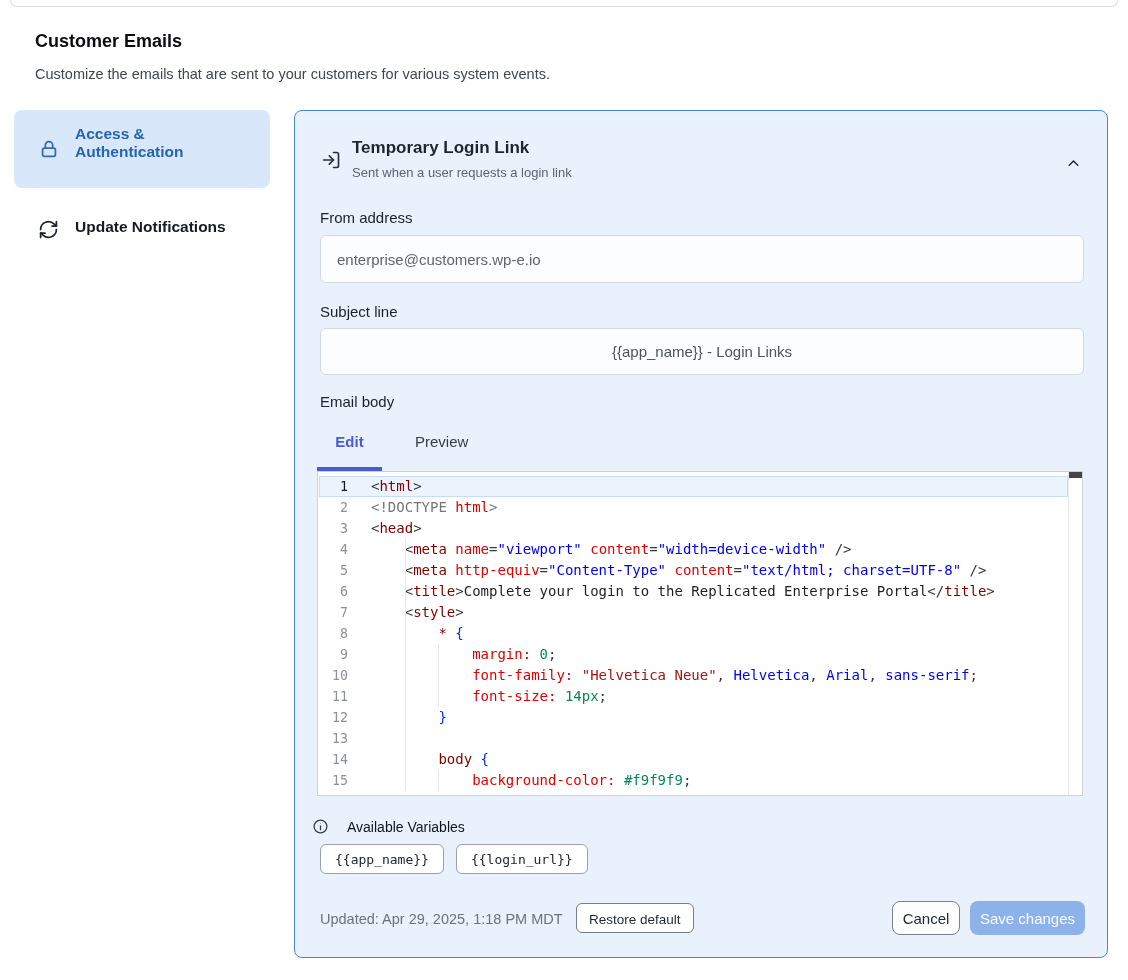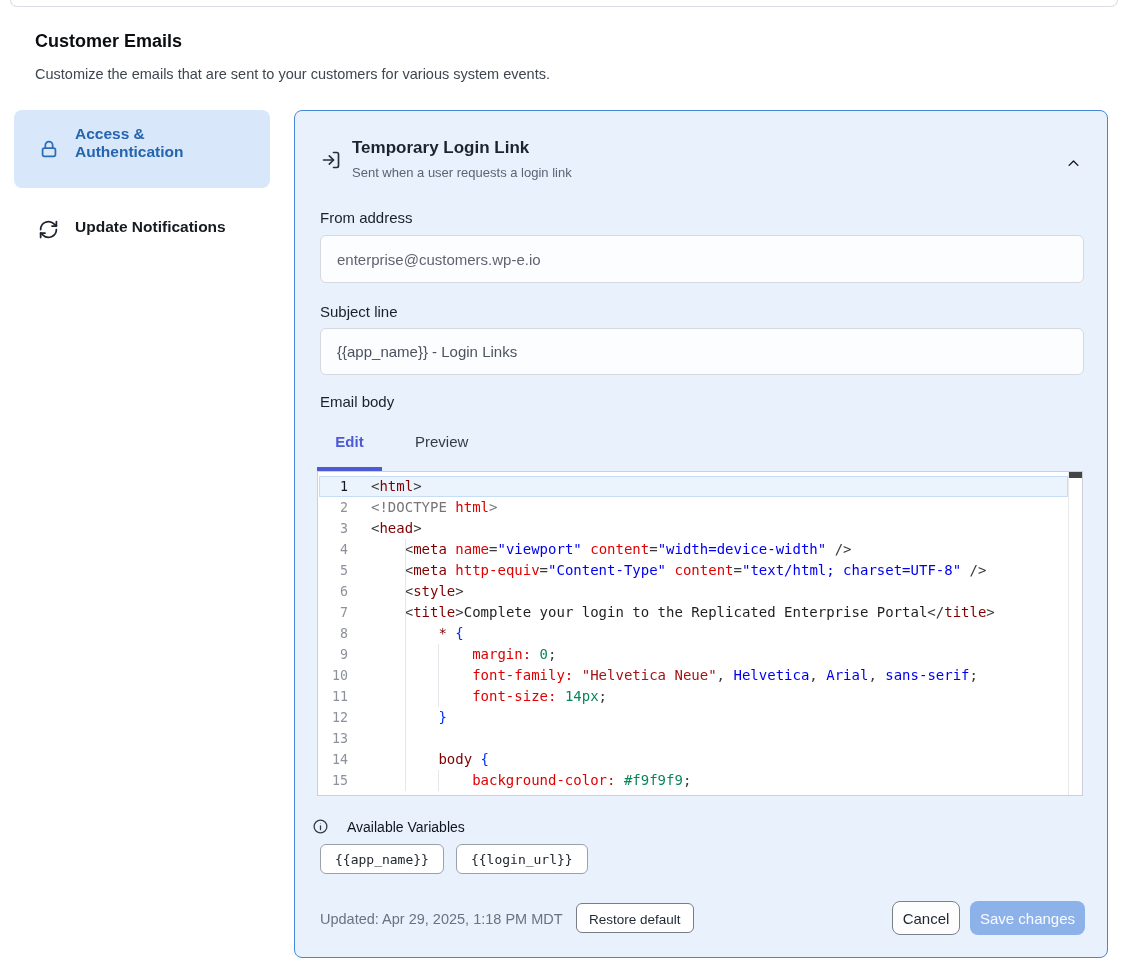--- a/index.html
+++ b/index.html
@@ -38,21 +38,21 @@
   .collapse-btn { position:absolute; left:764px; top:38px; width:28px; height:28px; background:none; border:none; cursor:pointer; display:flex; align-items:center; justify-content:center; }
 
   .field-label { position:absolute; left:25px; font-size:15px; font-weight:500; color:#19212d; }
   .lbl-from { top:98px; } .lbl-subject { top:192px; } .lbl-body { top:282px; }
   .text-input {
     position:absolute; left:25px; width:764px; height:48px;
     background:#fcfdff; border:1px solid #d5d9df; border-radius:6px;
     padding:0 16px; font-family:"Liberation Sans",sans-serif; font-size:15px; outline:none;
   }
   .input-from { top:124px; color:#5e6470; }
-  .input-subject { top:217px; height:47px; color:#4c535f; }
+  .input-subject { top:217px; height:47px; color:#4c535f;text-align:center; }
 
   
   .tabs { position:absolute; left:22px; top:322px; display:flex; align-items:center; }
   .tab { font-size:15px; color:#343c48; cursor:pointer; }
   .tab.active { width:65px; text-align:center; color:#4c5ad3; font-weight:700; }
   .tab.plain { margin-left:33px; }
   .tab-underline { position:absolute; left:22px; top:356px; width:65px; height:4px; background:#4c5ad3; z-index:3; }
 
   
   .editor {
@@ -191,22 +191,22 @@
           <div class="ln">14</div>
           <div class="ln">15</div>
           <div class="ln">16</div>
         </div>
       <div class="code-area">
           <div class="code-line"><span class="t-pc">&lt;</span><span class="t-tg">html</span><span class="t-pc">&gt;</span></div>
           <div class="code-line"><span class="t-mt">&lt;!DOCTYPE </span><span class="t-rd">html</span><span class="t-mt">&gt;</span></div>
           <div class="code-line"><span class="t-pc">&lt;</span><span class="t-tg">head</span><span class="t-pc">&gt;</span></div>
           <div class="code-line"><span class="guide" style="left: 33.6px;"></span><span class="t-pl">    </span><span class="t-pc">&lt;</span><span class="t-tg">meta</span><span class="t-pl"> </span><span class="t-rd">name</span><span class="t-pc">=</span><span class="t-vl">"viewport"</span><span class="t-pl"> </span><span class="t-rd">content</span><span class="t-pc">=</span><span class="t-vl">"width=device-width"</span><span class="t-pl"> </span><span class="t-pc">/&gt;</span></div>
           <div class="code-line"><span class="guide" style="left: 33.6px;"></span><span class="t-pl">    </span><span class="t-pc">&lt;</span><span class="t-tg">meta</span><span class="t-pl"> </span><span class="t-rd">http-equiv</span><span class="t-pc">=</span><span class="t-vl">"Content-Type"</span><span class="t-pl"> </span><span class="t-rd">content</span><span class="t-pc">=</span><span class="t-vl">"text/html; charset=UTF-8"</span><span class="t-pl"> </span><span class="t-pc">/&gt;</span></div>
+          <div class="code-line"><span class="guide" style="left: 33.6px;"></span><span class="t-pl">    </span><span class="t-pc">&lt;</span><span class="t-tg">title</span><span class="t-pc">&gt;</span><span class="t-pl">Complete your login to the Replicated Enterprise Portal</span><span class="t-pc">&lt;/</span><span class="t-tg">title</span><span class="t-pc">&gt;</span></div>
           <div class="code-line"><span class="guide" style="left: 33.6px;"></span><span class="t-pl">    </span><span class="t-pc">&lt;</span><span class="t-tg">style</span><span class="t-pc">&gt;</span></div>
-          <div class="code-line"><span class="guide" style="left: 33.6px;"></span><span class="t-pl">    </span><span class="t-pc">&lt;</span><span class="t-tg">title</span><span class="t-pc">&gt;</span><span class="t-pl">Complete your login to the Replicated Enterprise Portal</span><span class="t-pc">&lt;/</span><span class="t-tg">title</span><span class="t-pc">&gt;</span></div>
           <div class="code-line"><span class="guide" style="left: 33.6px;"></span><span class="t-pl">        </span><span class="t-tg">*</span><span class="t-pl"> </span><span class="t-br">{</span></div>
           <div class="code-line"><span class="guide" style="left: 33.6px;"></span><span class="guide" style="left: 67.2px;"></span><span class="t-pl">            </span><span class="t-rd">margin:</span><span class="t-pl"> </span><span class="t-nm">0</span><span class="t-pc">;</span></div>
           <div class="code-line"><span class="guide" style="left: 33.6px;"></span><span class="guide" style="left: 67.2px;"></span><span class="t-pl">            </span><span class="t-rd">font-family:</span><span class="t-pl"> </span><span class="t-st">"Helvetica Neue"</span><span class="t-pc">,</span><span class="t-pl"> </span><span class="t-vl">Helvetica</span><span class="t-pc">,</span><span class="t-pl"> </span><span class="t-vl">Arial</span><span class="t-pc">,</span><span class="t-pl"> </span><span class="t-vl">sans-serif</span><span class="t-pc">;</span></div>
           <div class="code-line"><span class="guide" style="left: 33.6px;"></span><span class="guide" style="left: 67.2px;"></span><span class="t-pl">            </span><span class="t-rd">font-size:</span><span class="t-pl"> </span><span class="t-nm">14px</span><span class="t-pc">;</span></div>
           <div class="code-line"><span class="guide" style="left: 33.6px;"></span><span class="t-pl">        </span><span class="t-br">}</span></div>
           <div class="code-line"><span class="guide" style="left: 33.6px;"></span></div>
           <div class="code-line"><span class="guide" style="left: 33.6px;"></span><span class="t-pl">        </span><span class="t-tg">body</span><span class="t-pl"> </span><span class="t-br">{</span></div>
           <div class="code-line"><span class="guide" style="left: 33.6px;"></span><span class="guide" style="left: 67.2px;"></span><span class="t-pl">            </span><span class="t-rd">background-color:</span><span class="t-pl"> </span><span class="t-nm">#f9f9f9</span><span class="t-pc">;</span></div>
         </div>
       <div class="scrollbar">

